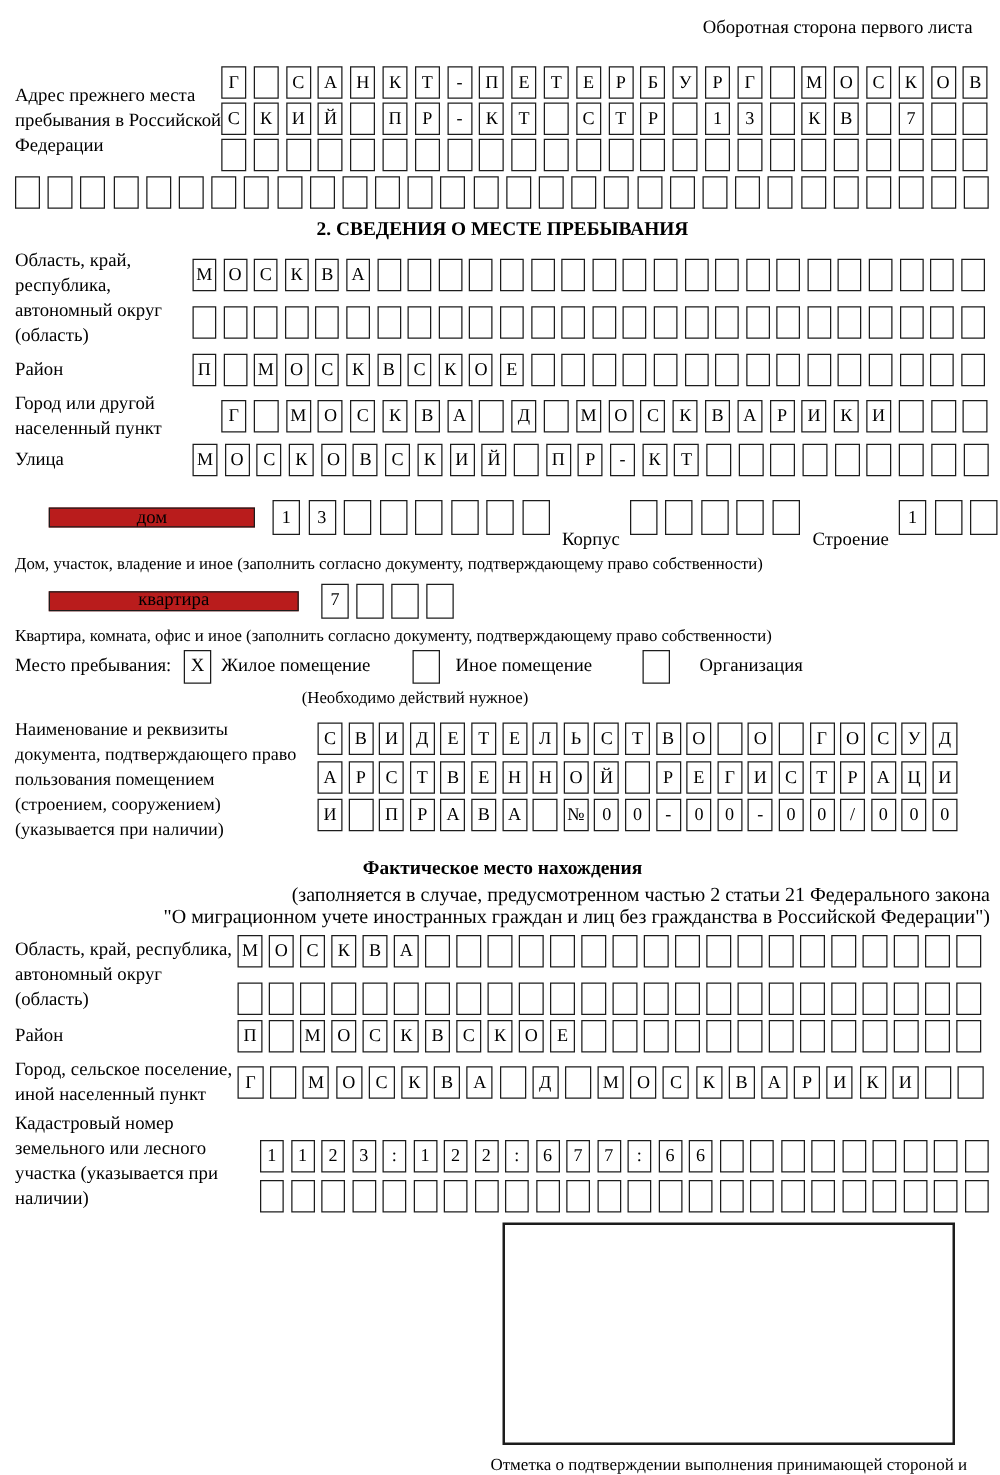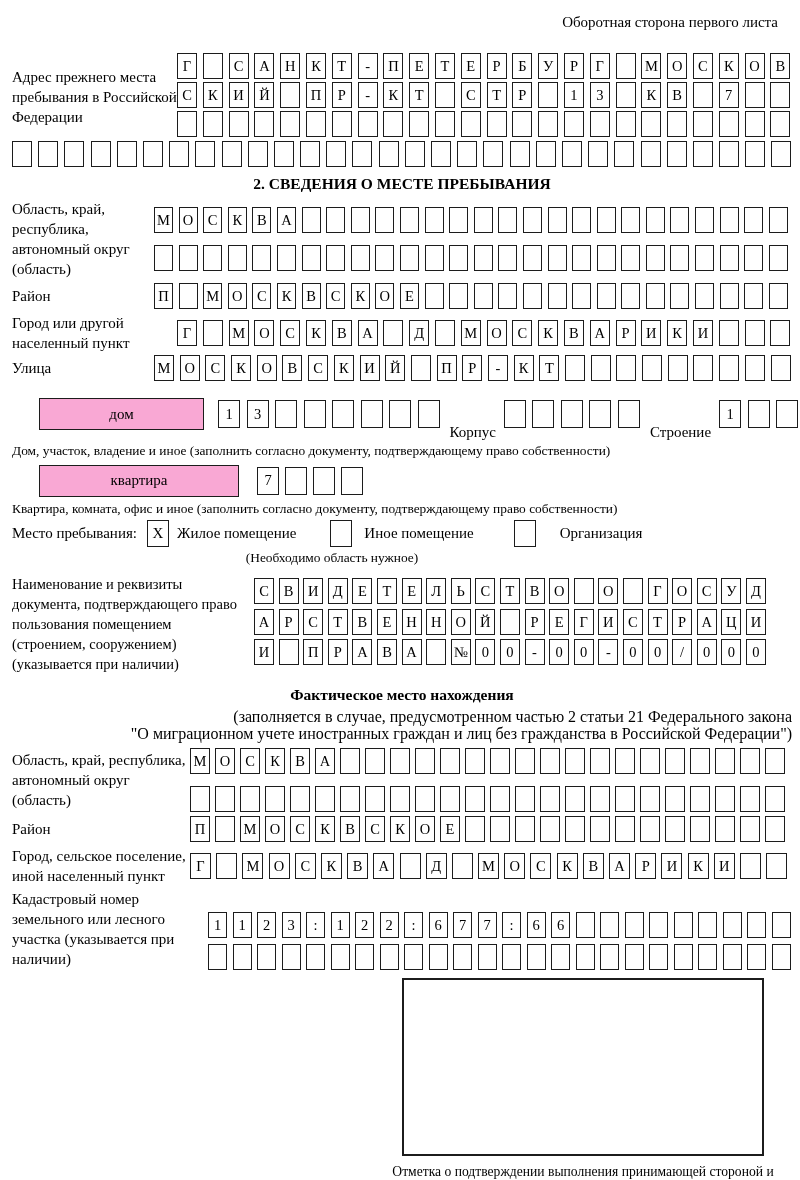--- a/index.html
+++ b/index.html
@@ -33,23 +33,23 @@
   .g-house{gap:6.5px;} .g-house .cell{width:22px;height:28px;}
   .g-doc{gap:4.6px;margin-bottom:4.5px;}
   .g-fr{gap:5px;}
   .g-fc{gap:5.2px;} .g-fc .cell{width:21px;}
   .g-cad{gap:5.5px;} .g-cad .cell{width:19px;}
   .g-apt{gap:6px;} .g-apt .cell{width:22px;height:28px;}
   .note{font-size:13px;text-align:center;margin-top:3px;}
   .note-l{font-size:13.4px;margin:2px 0 3px 0;}
   .sec-title{font-size:15.5px;font-weight:bold;text-align:center;margin:8px 0 6px 0;}
   .widebox{
-    box-sizing:border-box;border:1.6px solid #1c1c1c;height:32px;
+    box-sizing:border-box;border:1.6px solid #1c1c1c;height:16px;
     display:flex;align-items:center;justify-content:center;
-    font-size:15px;flex:none;background:#f9a8d4;
+    font-size:15px;flex:none;background:#b91c1c;
   }
   .cbox{
     box-sizing:border-box;border:1.6px solid #1c1c1c;width:22px;height:27px;
     display:flex;align-items:center;justify-content:center;
     font-size:15px;flex:none;background:#fff;
   }
   .stay{display:flex;align-items:center;font-size:15px;margin-top:0;}
   .hint{font-size:13.4px;text-align:center;width:640px;margin-top:3px;}
   .mt2{margin-top:2px;} .mt4{margin-top:4px;} .mt6{margin-top:6px;}
   .mt8{margin-top:8px;} .mt22{margin-top:22px;}
@@ -396,21 +396,21 @@
     <span>Жилое помещение</span>
     <span style="width:34px;"></span>
     <span class="cbox"></span>
     <span style="width:12px;"></span>
     <span>Иное помещение</span>
     <span style="width:40px;"></span>
     <span class="cbox"></span>
     <span style="width:24px;"></span>
     <span>Организация</span>
   </div>
-  <div class="hint">(Необходимо область нужное)</div>
+  <div class="hint">(Необходимо действий нужное)</div>
 
   <div class="frow mt8">
     <div class="lbl w228">Наименование и реквизиты документа, подтверждающего право пользования помещением (строением, сооружением) (указывается при наличии)</div>
     <div style="padding-left:14px;">
       <div class="grid g-doc">
           <div class="cell">С</div>
           <div class="cell">В</div>
           <div class="cell">И</div>
           <div class="cell">Д</div>
           <div class="cell">Е</div>

